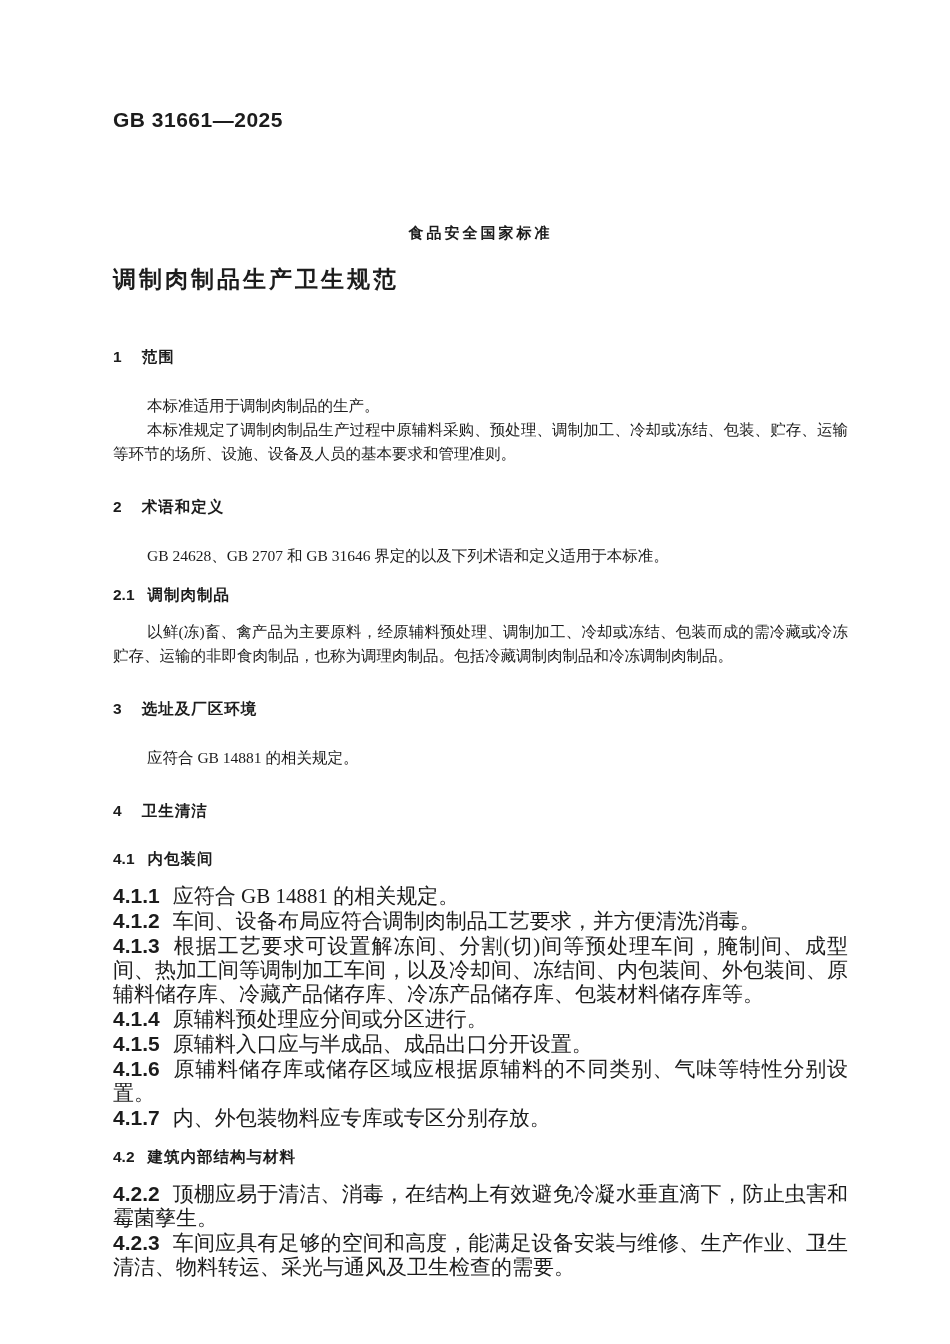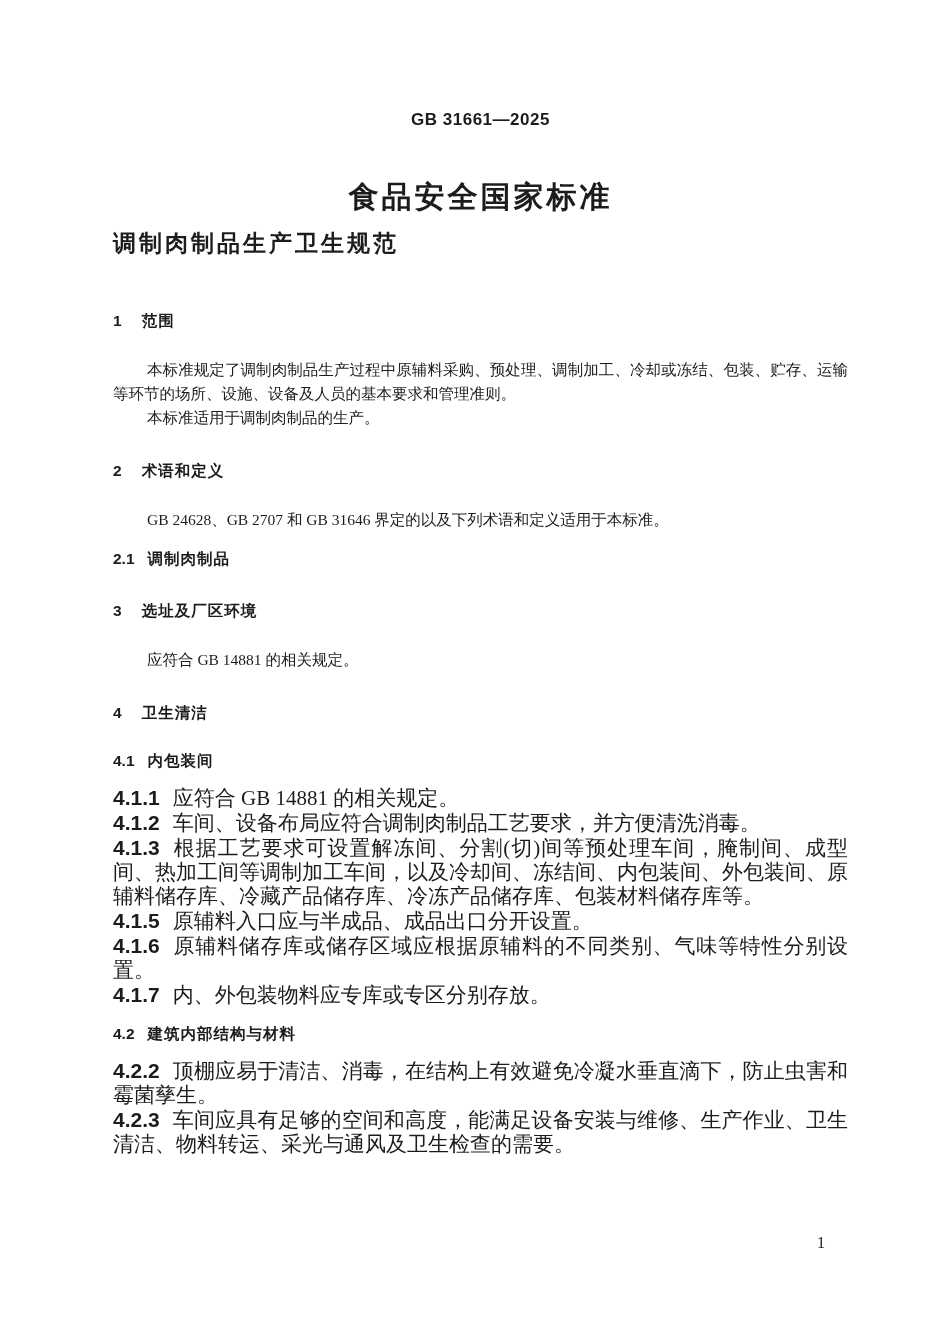--- a/index.html
+++ b/index.html
@@ -17,33 +17,33 @@
     overflow: hidden;
   }
   .content {
     position: absolute;
     left: 113px;
     top: 0;
     width: 735px;
   }
   .doc-code {
     margin-top: 110px;
-    text-align: center;
+    text-align: left;
     font-family: "Liberation Sans", "DejaVu Sans", sans-serif;
     font-weight: bold;
-    font-size: 17px;
+    font-size: 21px;
     line-height: 20px;
     letter-spacing: 0.5px;
   }
   .title {
-    margin-top: 52px;
+    margin-top: 88px;
     text-align: center;
     font-family: "Liberation Sans", "DejaVu Sans", sans-serif;
     font-weight: bold;
-    font-size: 30px;
+    font-size: 15px;
     line-height: 30px;
     letter-spacing: 3px;
   }
   .subtitle {
     margin-top: 16px;
     margin-bottom: 52px;
     text-align: left;
     font-family: "Liberation Sans", "DejaVu Sans", sans-serif;
     font-weight: bold;
     font-size: 23px;
@@ -99,32 +99,34 @@
 </head>
 <body>
 
 <div class="page">
   <div class="content">
     <div class="doc-code">GB 31661—2025</div>
     <div class="title">食品安全国家标准</div>
     <div class="subtitle">调制肉制品生产卫生规范</div>
     <div id="doc-body">
         <div class="sec-h1"><span class="sec-num">1</span><span class="sec-title">范围</span></div>
+        <p class="para">本标准适用于调制肉制品的生产。</p>
         <p class="para">本标准规定了调制肉制品生产过程中原辅料采购、预处理、调制加工、冷却或冻结、包装、贮存、运输等环节的场所、设施、设备及人员的基本要求和管理准则。</p>
-        <p class="para">本标准适用于调制肉制品的生产。</p>
         <div class="sec-h1"><span class="sec-num">2</span><span class="sec-title">术语和定义</span></div>
         <p class="para">GB 24628、GB 2707 和 GB 31646 界定的以及下列术语和定义适用于本标准。</p>
         <div class="sec-h2"><span class="sec-num">2.1</span><span class="sec-title">调制肉制品</span></div>
+        <p class="para">以鲜(冻)畜、禽产品为主要原料，经原辅料预处理、调制加工、冷却或冻结、包装而成的需冷藏或冷冻贮存、运输的非即食肉制品，也称为调理肉制品。包括冷藏调制肉制品和冷冻调制肉制品。</p>
         <div class="sec-h1"><span class="sec-num">3</span><span class="sec-title">选址及厂区环境</span></div>
         <p class="para">应符合 GB 14881 的相关规定。</p>
         <div class="sec-h1"><span class="sec-num">4</span><span class="sec-title">卫生清洁</span></div>
         <div class="sec-h2"><span class="sec-num">4.1</span><span class="sec-title">内包装间</span></div>
         <p class="clause"><span class="clause-num">4.1.1</span>应符合 GB 14881 的相关规定。</p>
         <p class="clause"><span class="clause-num">4.1.2</span>车间、设备布局应符合调制肉制品工艺要求，并方便清洗消毒。</p>
         <p class="clause"><span class="clause-num">4.1.3</span>根据工艺要求可设置解冻间、分割(切)间等预处理车间，腌制间、成型间、热加工间等调制加工车间，以及冷却间、冻结间、内包装间、外包装间、原辅料储存库、冷藏产品储存库、冷冻产品储存库、包装材料储存库等。</p>
+        <p class="clause"><span class="clause-num">4.1.4</span>原辅料预处理应分间或分区进行。</p>
         <p class="clause"><span class="clause-num">4.1.5</span>原辅料入口应与半成品、成品出口分开设置。</p>
         <p class="clause"><span class="clause-num">4.1.6</span>原辅料储存库或储存区域应根据原辅料的不同类别、气味等特性分别设置。</p>
         <p class="clause"><span class="clause-num">4.1.7</span>内、外包装物料应专库或专区分别存放。</p>
         <div class="sec-h2"><span class="sec-num">4.2</span><span class="sec-title">建筑内部结构与材料</span></div>
         <p class="clause"><span class="clause-num">4.2.2</span>顶棚应易于清洁、消毒，在结构上有效避免冷凝水垂直滴下，防止虫害和霉菌孳生。</p>
         <p class="clause"><span class="clause-num">4.2.3</span>车间应具有足够的空间和高度，能满足设备安装与维修、生产作业、卫生清洁、物料转运、采光与通风及卫生检查的需要。</p>
       </div>
   </div>
   <div class="page-number">1</div>
 </div>

